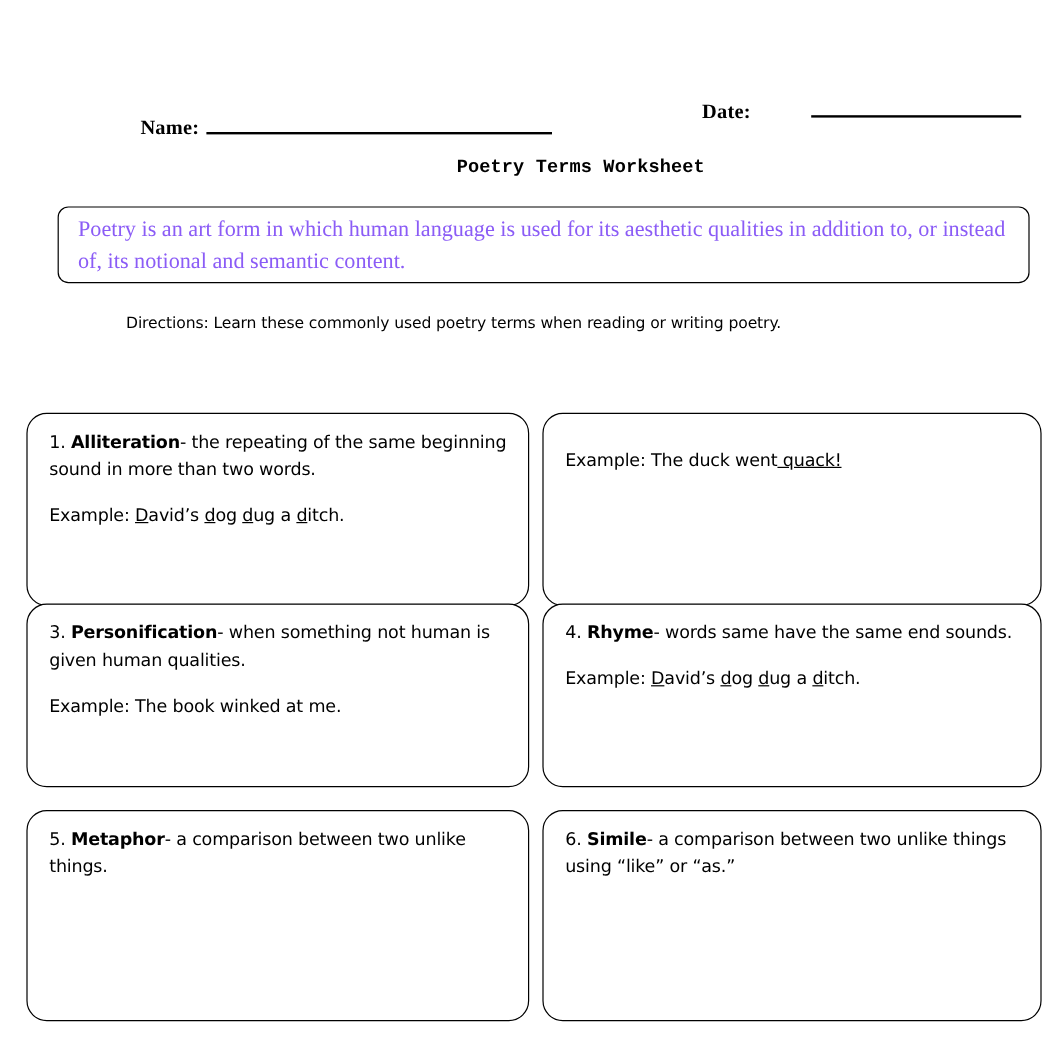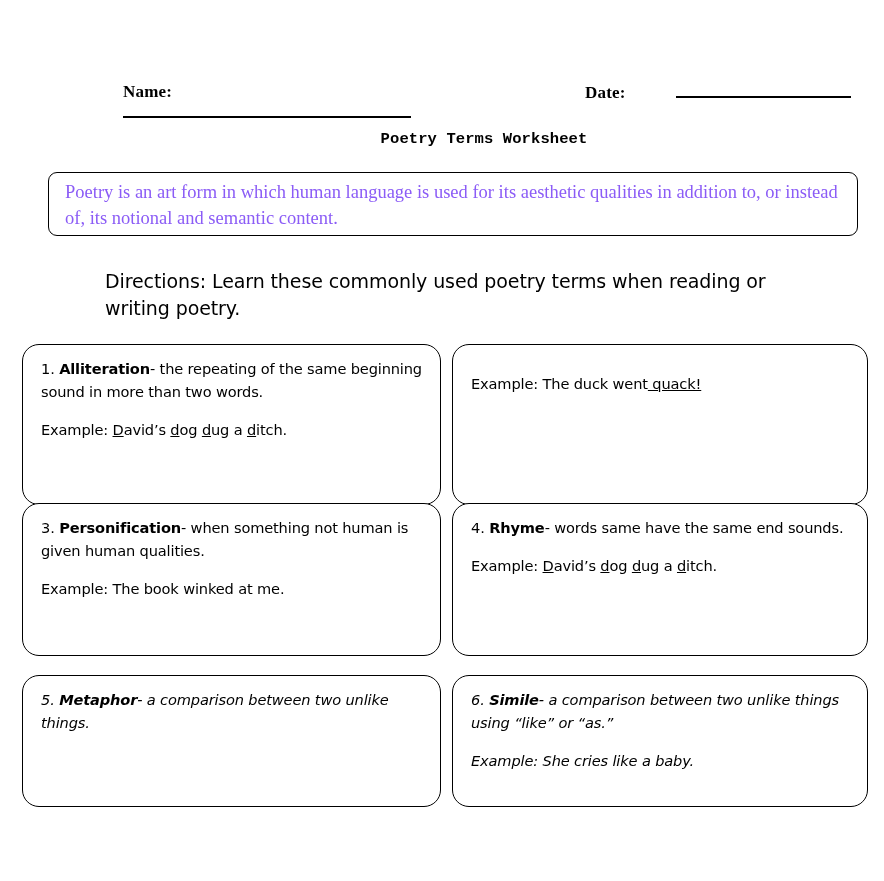--- a/index.html
+++ b/index.html
@@ -29,21 +29,21 @@
     top: 82px;
     width: 884px;
     height: 30px;
   }
   .field {
     position: absolute;
     display: flex;
     align-items: baseline;
     white-space: nowrap;
   }
-  .field-name { left: 117px; top: 0; flex-direction: column; }
+  .field-name { left: 117px; top: 14px; }
   .field-date { left: 585px; top: 0; gap: 44px; }
   .field-label {
     font-family: "Liberation Serif", serif;
     font-weight: bold;
     font-size: 17px;
     letter-spacing: 0.2px;
   }
   .field-line {
     display: inline-block;
     border-bottom: 2px solid #000;
@@ -84,24 +84,23 @@
     color: #8b5cf6;
   }
 
   
   .directions {
     position: absolute;
     left: 105px;
     top: 256px;
     width: 680px;
     font-family: "DejaVu Sans", sans-serif;
-    font-size: 19px;
+    font-size: 13px;
     line-height: 27px;
     letter-spacing: -0.1px;
-    margin-top: 12px;
   }
 
   
   .term-grid {
     position: absolute;
     left: 0;
     top: 0;
     width: 884px;
     height: 881px;
     pointer-events: none;
@@ -116,21 +115,21 @@
     font-family: "DejaVu Sans", sans-serif;
     font-size: 14.6px;
     line-height: 23px;
     letter-spacing: -0.15px;
     pointer-events: auto;
   }
   .col-left  { left: 22px;  width: 419px; }
   .col-right { left: 452px; width: 416px; }
   .row-1 { top: 344px; height: 161px; }
   .row-2 { top: 503px; height: 153px; }
-  .row-3 { top: 675px; height: 132px; font-style: italic; }
+  .row-3 { top: 675px; height: 176px; }
 
   .term-head { margin: 0; }
   .term-head b { font-weight: bold; }
   .term-example {
     margin: 0;
     padding-top: 15px;
   }
   .u { text-decoration: underline; }
 </style>
 </head>
@@ -169,17 +168,16 @@
       </div>
     <div class="term-box col-right row-2">
         <p class="term-head"><span>4. </span><b>Rhyme</b><span>- words same have the same end sounds.</span></p>
         <p class="term-example"><span>Example:</span><span> </span><span class="u">D</span><span>avid’s </span><span class="u">d</span><span>og </span><span class="u">d</span><span>ug a </span><span class="u">d</span><span>itch.</span></p>
       </div>
     <div class="term-box col-left row-3">
         <p class="term-head"><span>5. </span><b>Metaphor</b><span>- a comparison between two unlike things.</span></p>
       </div>
     <div class="term-box col-right row-3">
         <p class="term-head"><span>6. </span><b>Simile</b><span>- a comparison between two unlike things using “like” or “as.”</span></p>
-        <p class="term-example"><span>Example:</span><span> She cries like a baby.</span></p>
       </div>
   </div>
 
 </div>
 
 </body></html>

